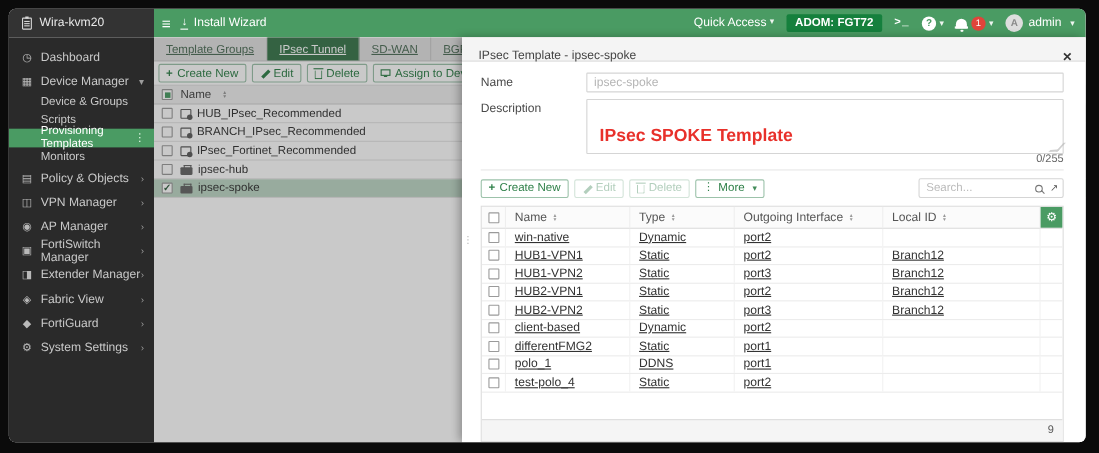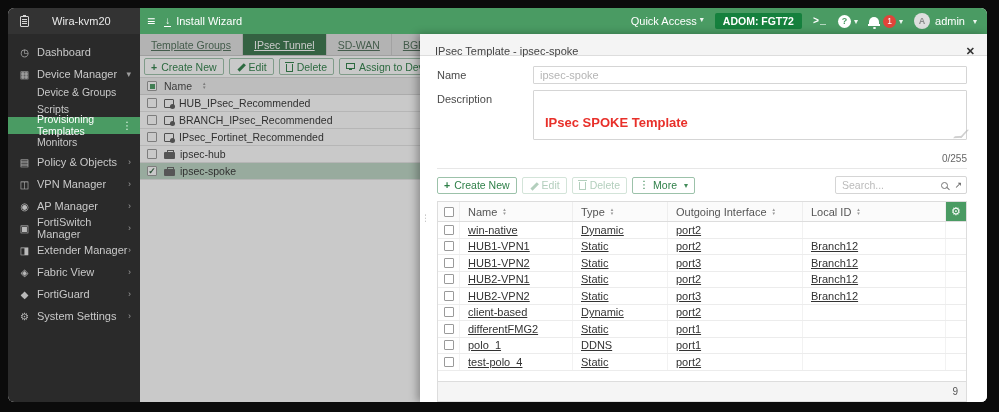--- a/index.html
+++ b/index.html
@@ -1,21 +1,21 @@
 <!DOCTYPE html>
 <html><head>
 <meta charset="utf-8">
 <style>
   * { box-sizing: border-box; margin: 0; padding: 0; }
   html,body { width: 999px; height: 412px; background: #0b0b0b; font-family: "Liberation Sans", sans-serif; overflow: hidden; }
   .window { position: absolute; left: 8px; top: 8px; width: 979px; height: 394px; background: #fff; border-radius: 6px; overflow: hidden; }
 
   
   .topbar { height: 26px; display: flex; }
-  .brand { width: 132px; background: #333; color: #e9e9e9; display: flex; align-items: center; gap: 23px; padding-left: 12px; font-size: 11px; flex: none; }
+  .brand { width: 132px; background: #333; color: #e9e9e9; display: flex; align-items: center; gap: 7px; padding-left: 12px; font-size: 11px; flex: none; }
   .i-clipboard { width: 9px; height: 11px; border: 1px solid #d6d6d6; border-radius: 1px; position: relative; flex: none; }
   .i-clipboard::before { content: ""; position: absolute; left: 2px; top: -2px; width: 3px; height: 2px; background: #d6d6d6; }
   .i-clipboard::after { content: ""; position: absolute; left: 1px; top: 2px; width: 5px; height: 1px; background: #d6d6d6; box-shadow: 0 2px 0 #d6d6d6, 0 4px 0 #d6d6d6; }
   .topbar-main { flex: 1; background: #4a9b63; color: #fff; display: flex; align-items: center; font-size: 11px; }
   .i-hamburger { font-size: 14px; padding: 0 9px 0 7px; cursor: pointer; }
   .install { display: flex; align-items: center; gap: 5px; cursor: pointer; }
   .i-install { font-size: 10px; border-bottom: 1px solid #fff; line-height: 9px; padding: 0 1px 1px; }
   .tb-right { margin-left: auto; display: flex; align-items: center; gap: 11px; padding-right: 10px; }
   .caret { font-size: 8px; margin-left: 3px; opacity: .9; }
   .qa { display: flex; align-items: flex-start; cursor: pointer; }
@@ -81,21 +81,21 @@
   .so-grip { position: absolute; left: 1px; top: 50%; transform: translateY(-50%); color: #b5b5b5; font-size: 9px; line-height: 4px; cursor: ew-resize; z-index: 11; }
   .so-header { height: 22px; background: #f4f4f4; border-bottom: 1px solid #ddd; display: flex; align-items: center; padding: 13px 12px 0 15px; flex: none; }
   .so-title { font-size: 11px; color: #444; }
   .so-close { margin-left: auto; font-size: 11px; font-weight: bold; color: #333; cursor: pointer; }
   .so-form { padding: 10px 20px 0 17px; flex: none; }
   .frow { display: flex; margin-bottom: 6px; }
   .flabel { width: 96px; padding-top: 3px; color: #4a4a4a; flex: none; }
   .name-input { flex: 1; height: 18px; border: 1px solid #d5d5d5; border-radius: 1px; padding: 0 6px; font-size: 11px; color: #b5b5b5; background: #fff; font-family: "Liberation Sans", sans-serif; }
   .desc-box { flex: 1; height: 50px; border: 1px solid #d5d5d5; border-radius: 1px; position: relative; cursor: text; }
   .desc-box::after { content: ""; position: absolute; right: 1px; bottom: 1px; width: 6px; height: 6px; border-right: 2px solid #bbb; border-bottom: 2px solid #bbb; transform: skew(-45deg) rotate(-4deg); opacity: .7; }
-  .annotation { position: absolute; left: 11px; top: 24px; color: #e8302a; font-weight: bold; font-size: 13px; white-space: nowrap; }
+  .annotation { position: absolute; left: 11px; top: 24px; color: #e8302a; font-weight: bold; font-size: 16px; white-space: nowrap; }
   .counter { text-align: right; font-size: 10px; color: #666; margin: -3px 0 4px; }
   .so-divider { border-top: 1px solid #e7e7e7; margin: 2px 0 0; }
   .so-toolbar { display: flex; align-items: center; gap: 5px; padding: 7px 20px 5px 17px; flex: none; }
   .search { margin-left: auto; width: 132px; height: 18px; border: 1px solid #d5d5d5; border-radius: 2px; display: flex; align-items: center; padding: 0 4px 0 6px; }
   .search input { border: none; outline: none; width: 78px; font-size: 10.5px; color: #555; font-family: "Liberation Sans", sans-serif; }
   .search input::placeholder { color: #bbb; }
   .i-mag { width: 7px; height: 7px; border: 1.2px solid #777; border-radius: 50%; position: relative; margin: 0 6px 0 auto; flex: none; cursor: pointer; }
   .i-mag::after { content: ""; position: absolute; right: -3px; bottom: -2px; width: 4px; height: 1.2px; background: #777; transform: rotate(45deg); }
   .i-expand { color: #555; font-size: 9px; cursor: pointer; flex: none; }
   .so-table { margin: 2px 20px 0 17px; border: 1px solid #ddd; flex: 1; display: flex; flex-direction: column; overflow: hidden; }
@@ -329,21 +329,21 @@
       <div class="so-header">
         <span class="so-title">IPsec Template - ipsec-spoke</span>
         <span class="so-close">✕</span>
       </div>
 
       <div class="so-form">
         <div class="frow">
           <span class="flabel">Name</span>
           <input class="name-input" disabled="" value="ipsec-spoke" style="">
         </div>
-        <div class="frow" style="margin-bottom:16px;">
+        <div class="frow" style="margin-bottom:2px;">
           <span class="flabel">Description</span>
           <div class="desc-box">
             <span class="annotation">IPsec SPOKE Template</span>
           </div>
         </div>
         <div class="counter">0/255</div>
         <div class="so-divider"></div>
       </div>
 
       <div class="so-toolbar">

